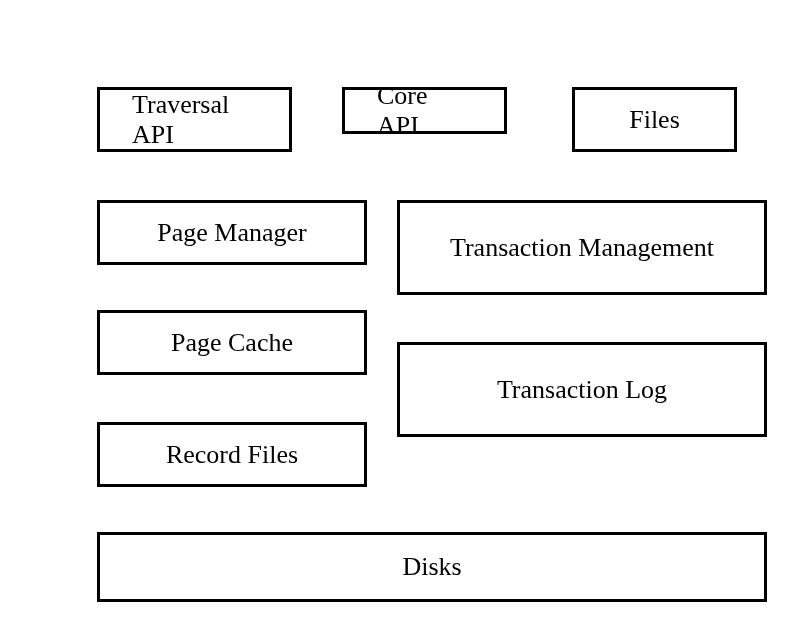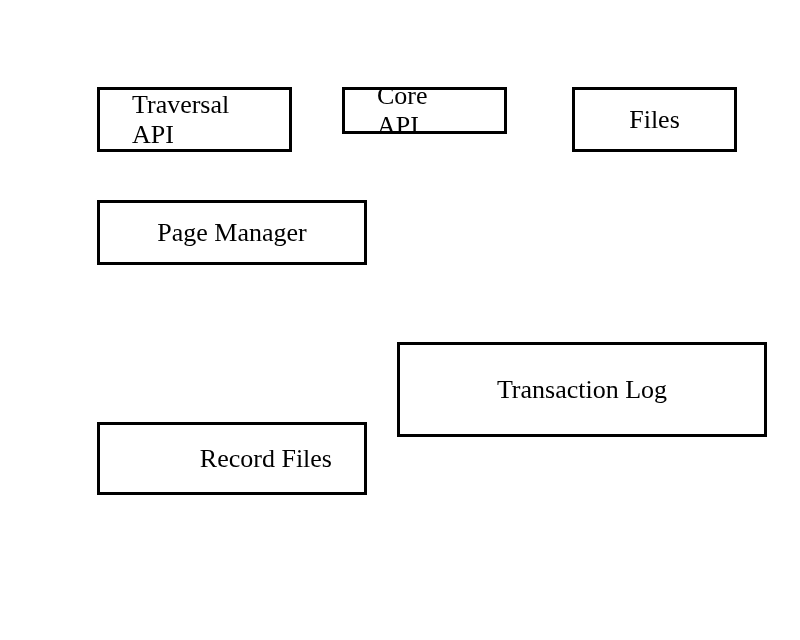--- a/index.html
+++ b/index.html
@@ -58,22 +58,21 @@
     .page-cache {
       left: 65px;
       top: 278px;
       width: 270px;
       height: 65px;
     }
     .record-files {
       left: 65px;
       top: 390px;
       width: 270px;
-      height: 73px;
-      justify-content: flex-end;
+      height: 65px;
     }
     
     .transaction-management {
       left: 365px;
       top: 168px;
       width: 370px;
       height: 95px;
     }
     .transaction-log {
       left: 365px;
@@ -99,19 +98,28 @@
   </div>
   <div class="box core-api">
     <span>Core API</span>
   </div>
   <div class="box cypher">
     <span>Files</span>
   </div>
   <div class="box lock-manager">
     <span>Page Manager</span>
   </div>
+  <div class="box page-cache">
+    <span>Page Cache</span>
+  </div>
   <div class="box record-files">
     <span>Record Files</span>
+  </div>
+  <div class="box transaction-management">
+    <span>Transaction Management</span>
   </div>
   <div class="box transaction-log">
     <span>Transaction Log</span>
   </div>
+  <div class="box disks">
+    <span>Disks</span>
+  </div>
 </div>
 
 </body></html>

